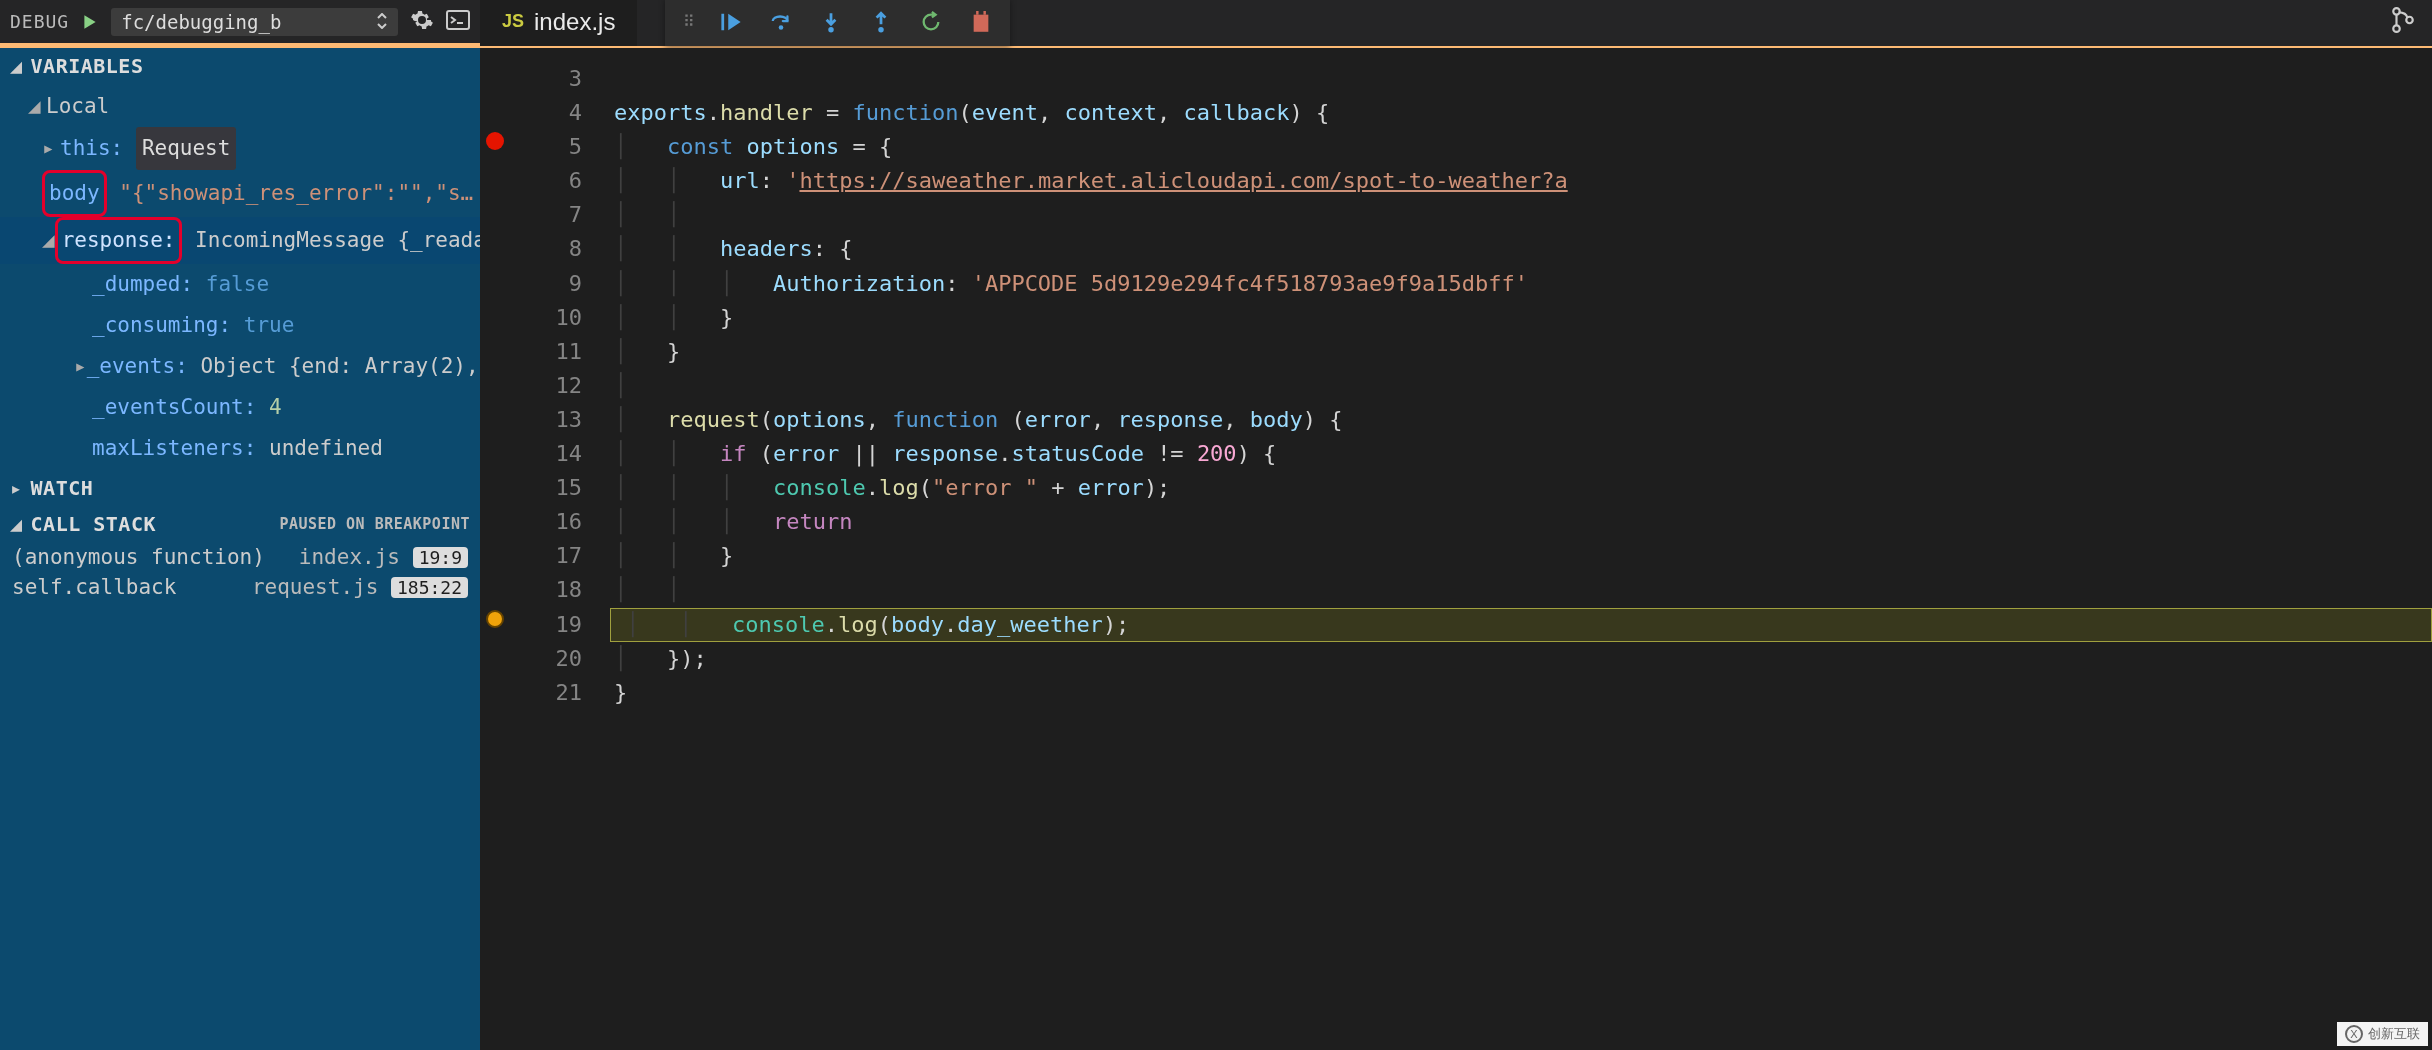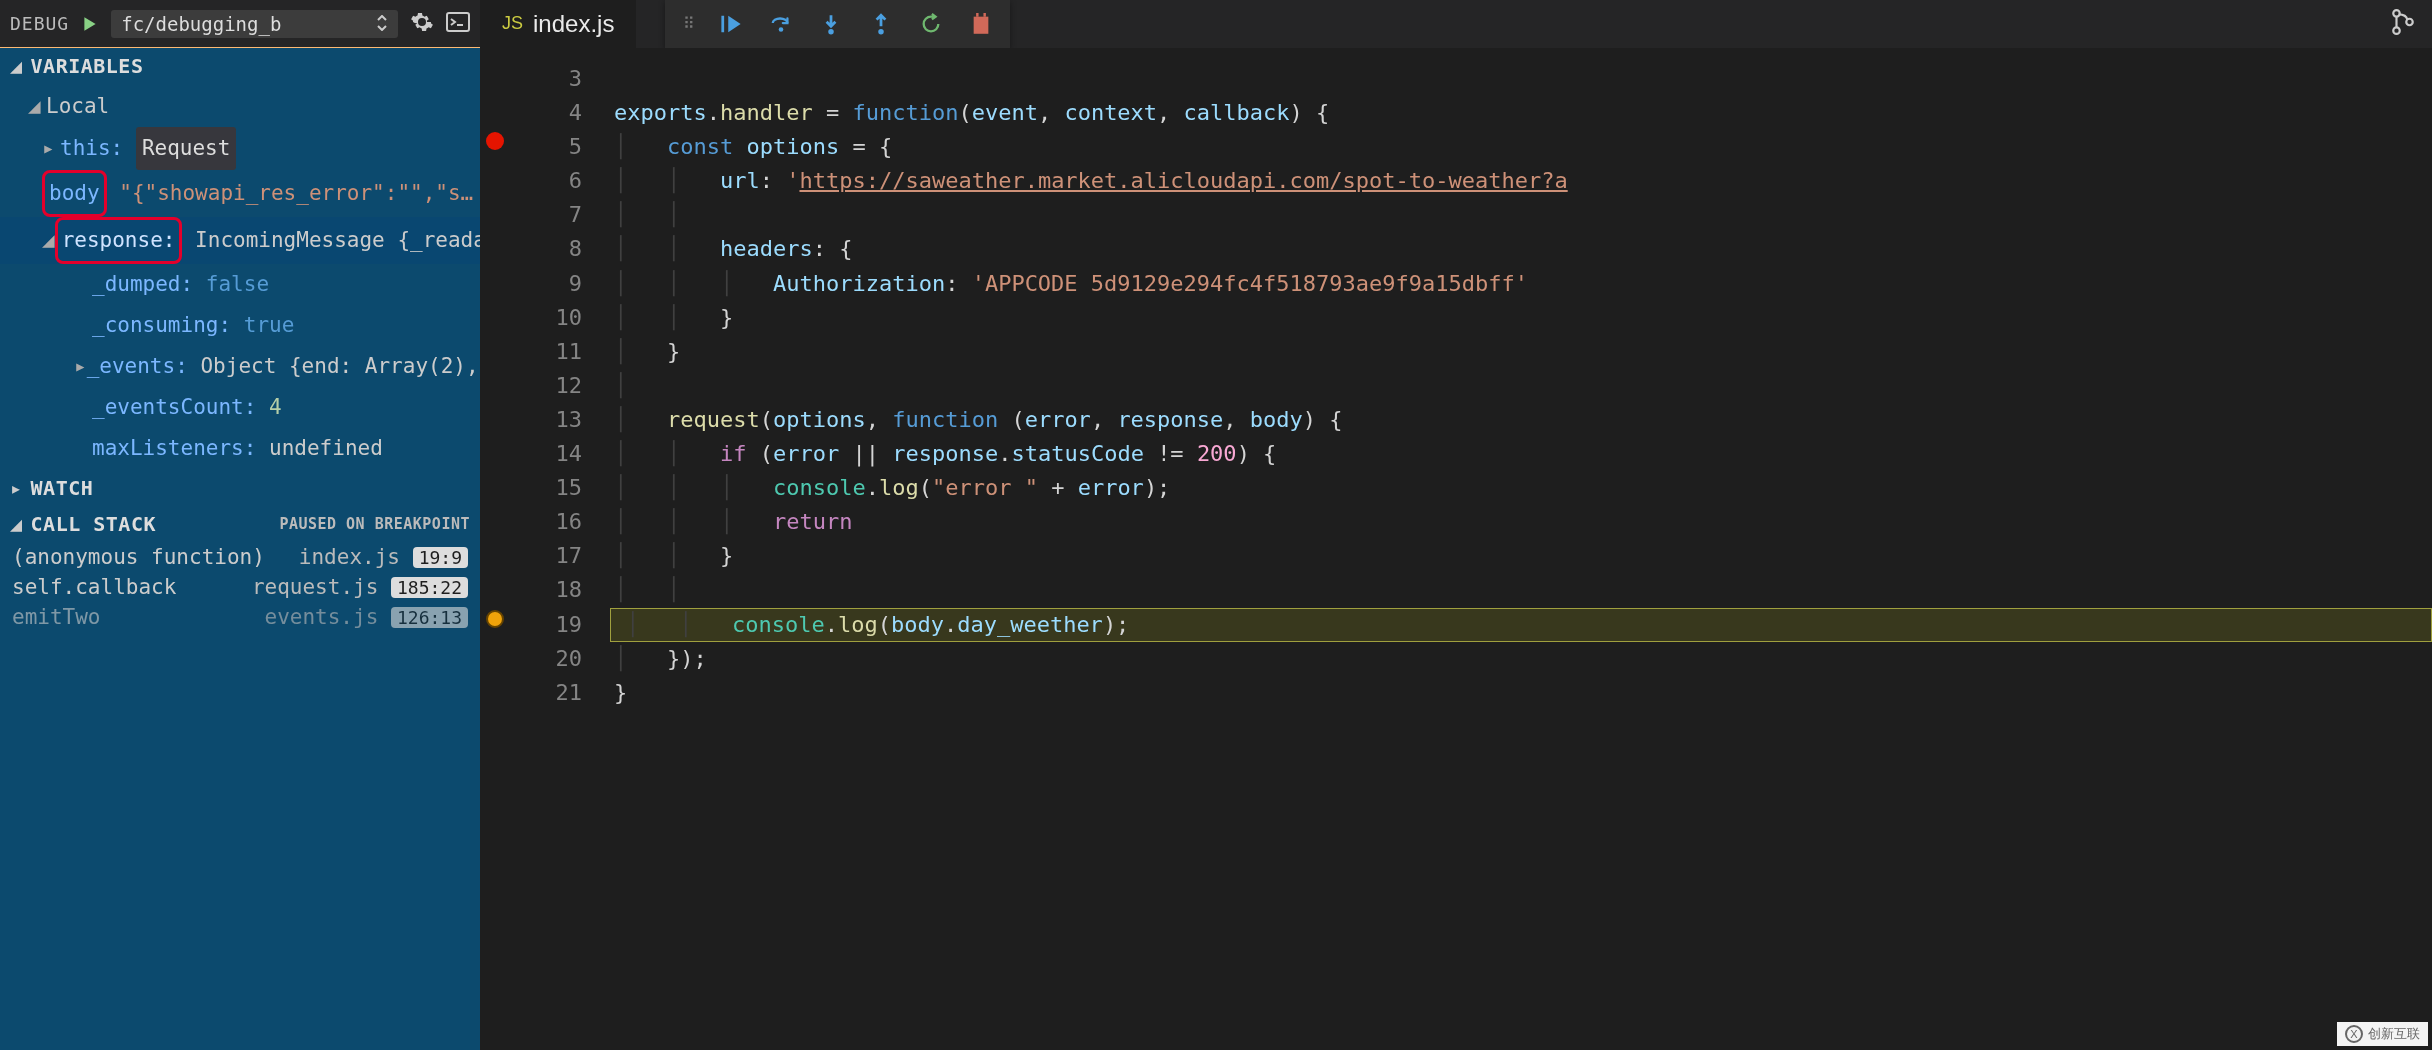--- a/index.html
+++ b/index.html
@@ -12,21 +12,21 @@
     height: 1050px;
     overflow: hidden;
     display: flex;
     flex-direction: column;
   }
   .topbar {
     display: flex;
     align-items: center;
     height: 48px;
     background: #252526;
-    border-bottom: 1px solid #fdba74;
+    border-bottom: 5px solid #fdba74;
   }
   .debug-pane {
     width: 480px;
     display: flex;
     align-items: center;
     gap: 12px;
     padding: 0 10px;
     background: #252526;
   }
   .debug-label {
@@ -63,21 +63,21 @@
     gap: 10px;
     padding: 6px 22px;
     background: #1e1e1e;
     color: #eaeaea;
     font-family: -apple-system, "Segoe UI", sans-serif;
     font-size: 24px;
     height: 48px;
   }
   .js-badge {
     color: #cbcb41;
-    font-weight: normal;
+    font-weight: bold;
     font-size: 18px;
   }
   .debug-toolbar {
     position: absolute;
     left: 185px;
     top: 0;
     height: 48px;
     background: #2d2d2d;
     display: flex;
     align-items: center;
@@ -341,24 +341,20 @@
       <span class="callstack-status">PAUSED ON BREAKPOINT</span>
     </div>
     <div class="cs-row">
       <span>(anonymous function)</span>
       <span><span class="cs-file">index.js</span>&nbsp;<span class="cs-pos">19:9</span></span>
     </div>
     <div class="cs-row">
       <span>self.callback</span>
       <span><span class="cs-file">request.js</span>&nbsp;<span class="cs-pos">185:22</span></span>
     </div>
-    <div class="cs-row" style="opacity:.6">
-      <span>emitTwo</span>
-      <span><span class="cs-file">events.js</span>&nbsp;<span class="cs-pos">126:13</span></span>
-    </div>
   </div>
 
   <div class="editor">
     <div class="gutter">
       <span class="ln">3</span>
       <span class="ln">4</span>
       <span class="ln">5</span>
         <span class="bp" style="top:84px"></span>
       <span class="ln">6</span>
       <span class="ln">7</span>

